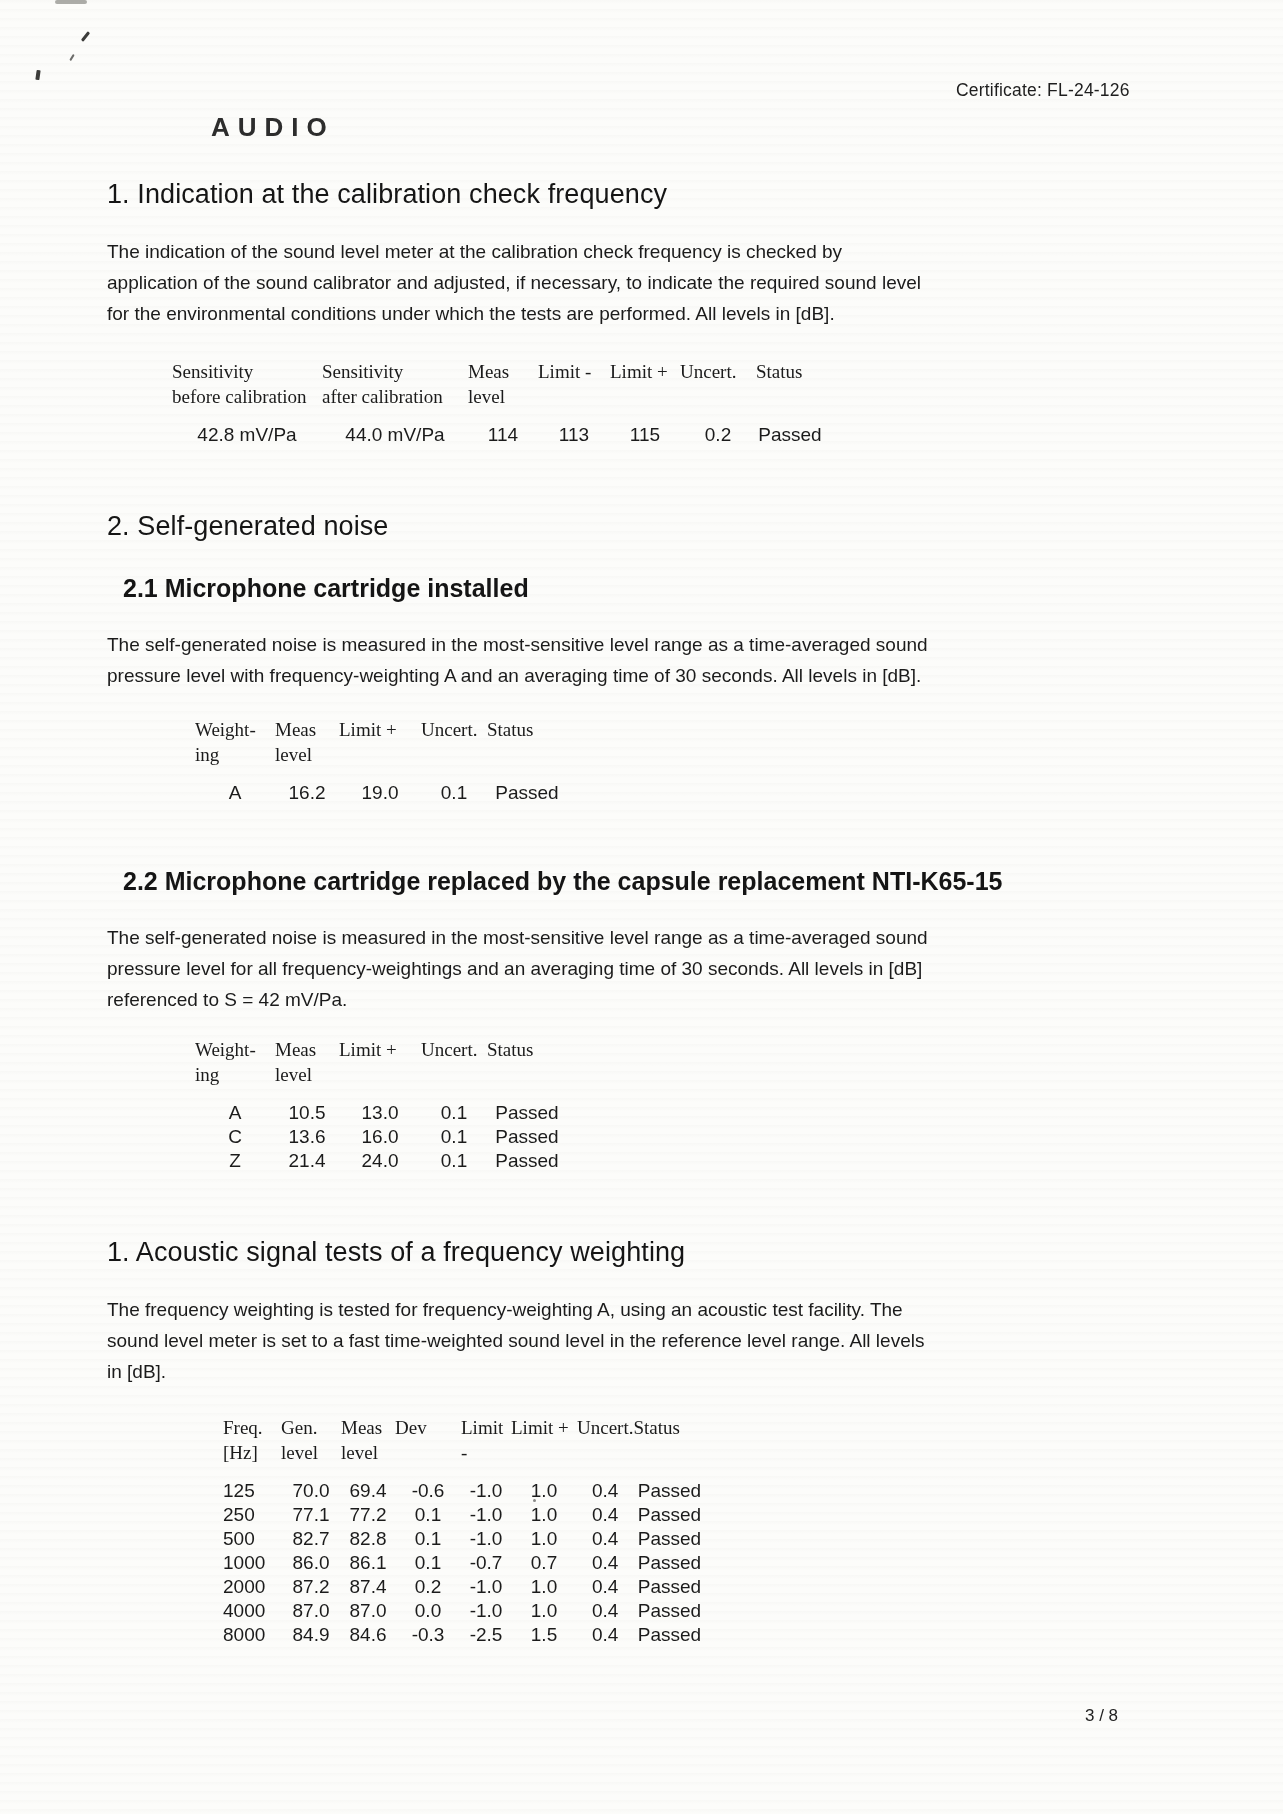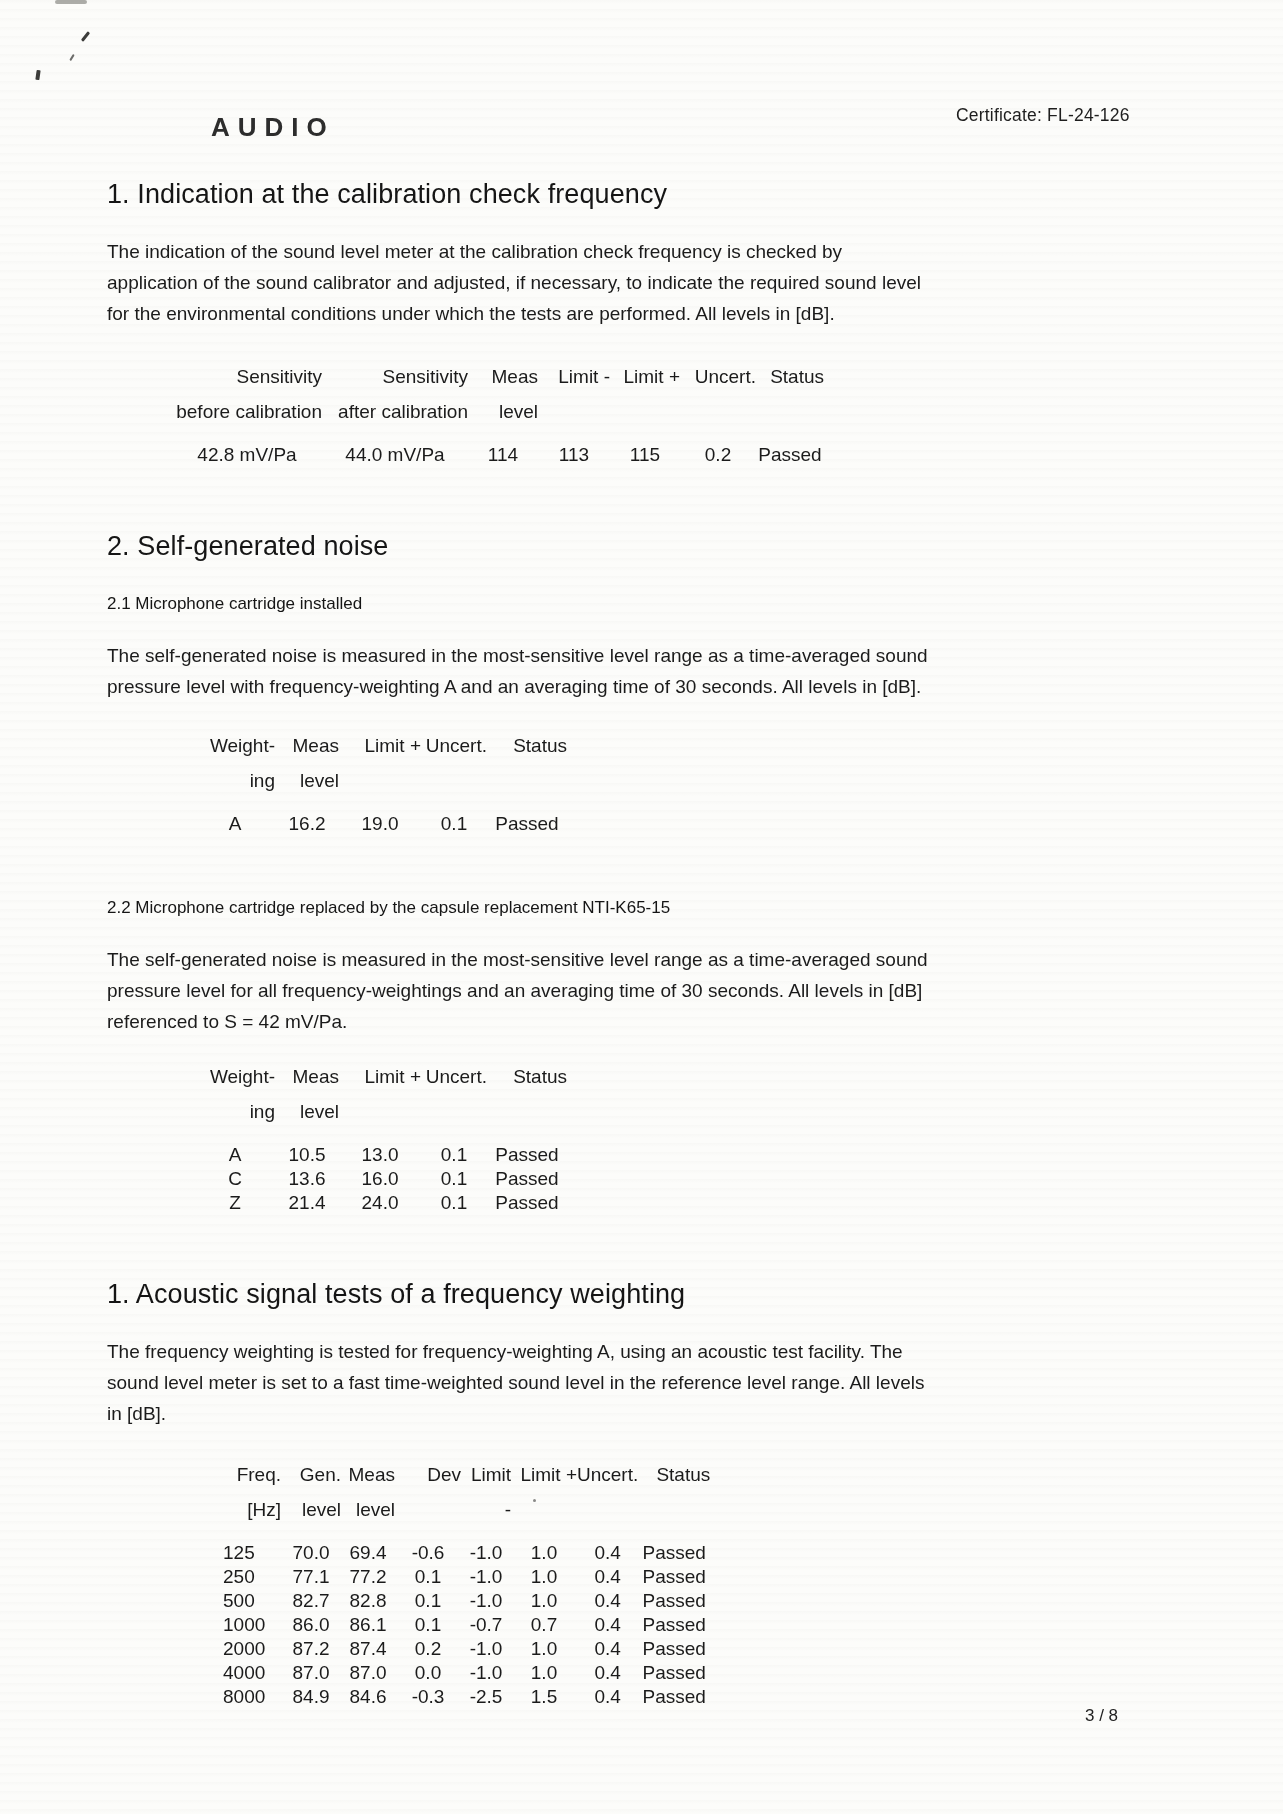--- a/index.html
+++ b/index.html
@@ -22,21 +22,21 @@
 
   
   .smudge-top { position: absolute; left: 55px; top: 0; width: 32px; height: 4px; background: #6b6b66; opacity: .55; border-radius: 2px; }
   .speck { position: absolute; background: #3c3c3a; border-radius: 1px; }
   .speck1 { left: 84px; top: 31px; width: 3px; height: 11px; transform: rotate(38deg); }
   .speck2 { left: 71px; top: 54px; width: 2px; height: 7px; transform: rotate(32deg); opacity: .75; }
   .speck3 { left: 36px; top: 70px; width: 4px; height: 10px; transform: rotate(8deg); }
   .speck4 { left: 533px; top: 1499px; width: 3px; height: 3px; border-radius: 50%; opacity: .6; }
 
   .certificate {
-    position: absolute; top: 105px; left: 956px;
+    position: absolute; top: 80px; left: 956px;
     font-size: 17.5px; color: #1e1e1e; letter-spacing: .2px;
   }
 
   
   .logo { margin: 112px 0 0 4px; }
   .logo-row { display: flex; align-items: flex-end; height: 71px; }
   .lbar { background: #2d2d2d; }
   .lbar1 { width: 19px; height: 25px; margin-right: 7px; }
   .lbar2 { width: 24px; height: 43px; margin-right: 6px; }
   .logo-nt {
@@ -47,31 +47,31 @@
   .logo-i { display: flex; flex-direction: column; align-items: center; margin-left: 5px; }
   .i-dot { width: 23px; height: 23px; border-radius: 50%; background: #1e6fbd; margin-bottom: 1px; }
   .i-stem { width: 19px; height: 47px; background: #2d2d2d; }
   .logo-audio {
     margin: 14px 0 0 100px;
     font-size: 26px; font-weight: bold; letter-spacing: 8px; color: #2d2d2d;
   }
 
   
   h1 { font-size: 27px; font-weight: normal; margin: 0; color: #151515; letter-spacing: .1px; }
-  h2 { font-size: 17px; font-weight: normal; margin: 32px 0 0; color: #151515; }
+  h2 { font-size: 25px; font-weight: bold; margin: 32px 16px 0; color: #151515; }
   .s1t { margin-top: 36px; }
   .s2t { margin-top: 64px; }
   .s3t { margin-top: 64px; }
   p { font-size: 19px; line-height: 31px; margin: 26px 0 0; color: #1b1b1b; }
 
   
   table.t { border-collapse: collapse; table-layout: fixed; font-size: 19px; color: #1b1b1b; }
   table.t th {
-    font-weight: normal; text-align: right; vertical-align: top;
-    line-height: 35px; padding: 0 0 14px 0;
+    font-weight: normal; text-align: left; vertical-align: top;
+    line-height: 25px; padding: 0 0 14px 0; font-family: Liberation Serif, serif;
   }
   table.t td { text-align: center; line-height: 24px; padding: 0; }
 
   .t1 { margin: 30px 0 0 65px; }
   .t1 th:nth-child(1) { width: 150px; }
   .t1 th:nth-child(2) { width: 146px; }
   .t1 th:nth-child(3) { width: 70px; }
   .t1 th:nth-child(4) { width: 72px; }
   .t1 th:nth-child(5) { width: 70px; }
   .t1 th:nth-child(6) { width: 76px; }

